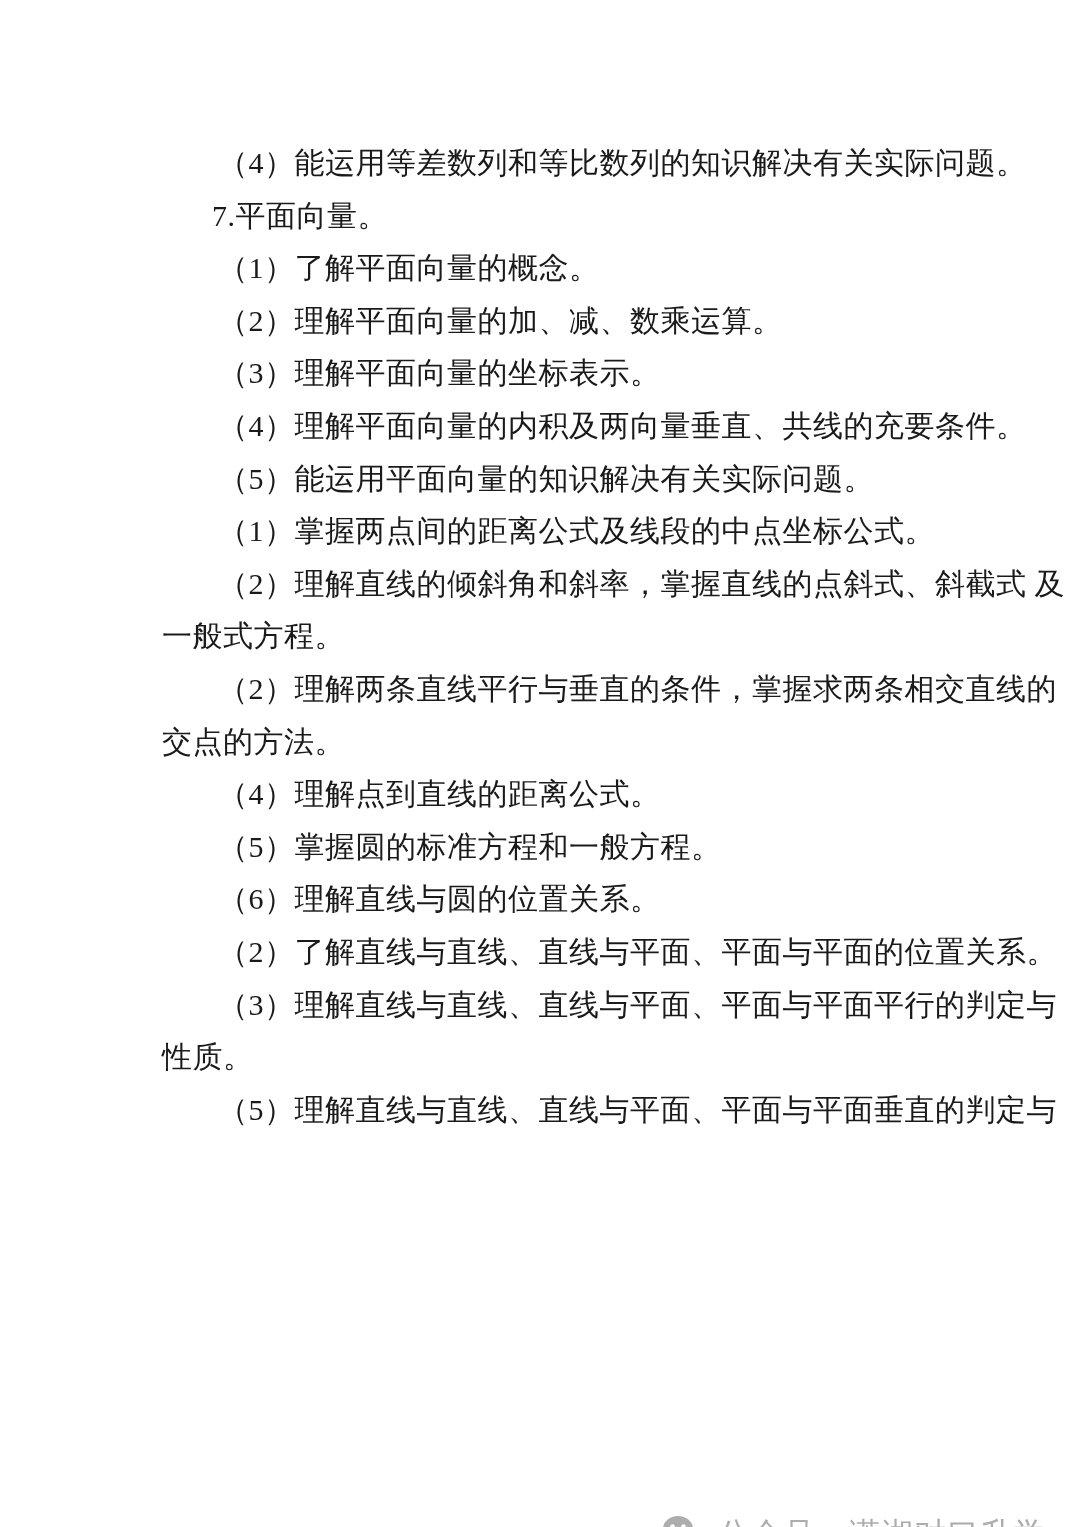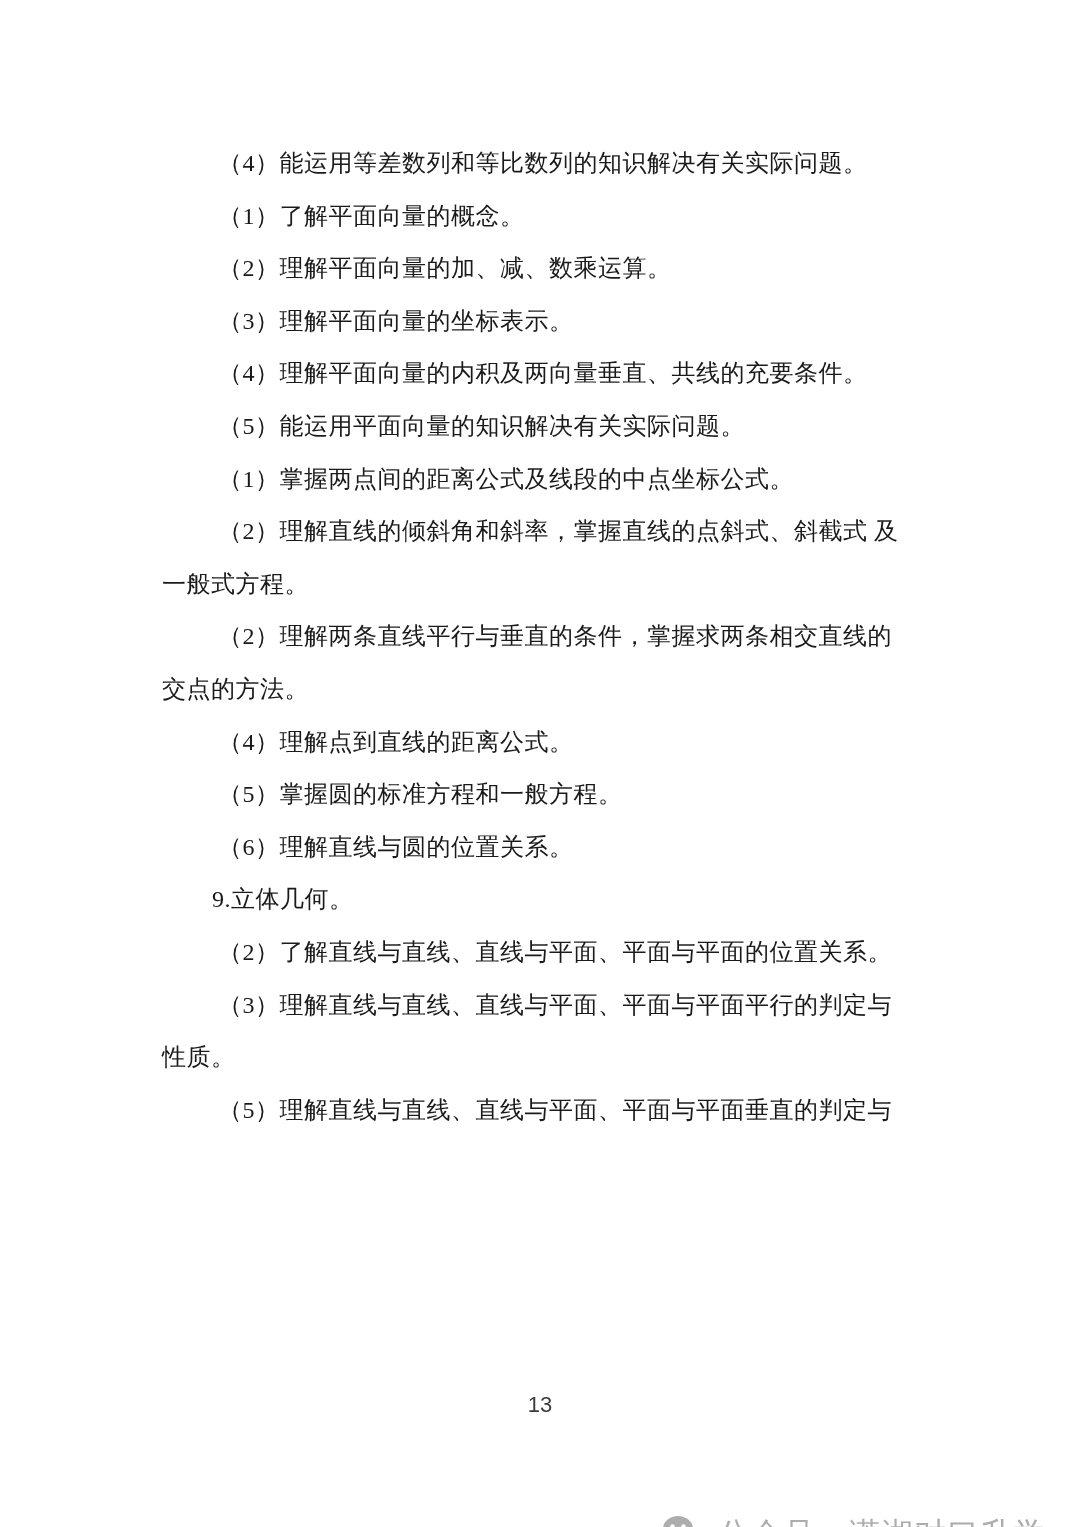--- a/index.html
+++ b/index.html
@@ -17,21 +17,21 @@
   }
   .doc-body {
     position: absolute;
     top: 137px;
     left: 162px;
     width: 762px;
   }
   .line {
     height: 52.6px;
     line-height: 52.6px;
-    font-size: 24px;
+    font-size: 30px;
     color: #1a1a1a;
     white-space: nowrap;
     letter-spacing: 0.5px;
   }
   .line.para { padding-left: 56px; }
   .line.section { padding-left: 50px; }
   .line.cont { padding-left: 0; }
   .page-number {
     position: absolute;
     top: 1392px;
@@ -59,41 +59,40 @@
   }
   .wechat-icon svg { display: block; }
 </style>
 </head>
 <body>
 
 <div class="page">
 
   <div class="doc-body" id="doc-lines">
       <div class="line para">（4）能运用等差数列和等比数列的知识解决有关实际问题。</div>
+      <div class="line section">7.平面向量。</div>
       <div class="line para">（1）了解平面向量的概念。</div>
       <div class="line para">（2）理解平面向量的加、减、数乘运算。</div>
       <div class="line para">（3）理解平面向量的坐标表示。</div>
       <div class="line para">（4）理解平面向量的内积及两向量垂直、共线的充要条件。</div>
       <div class="line para">（5）能运用平面向量的知识解决有关实际问题。</div>
       <div class="line para">（1）掌握两点间的距离公式及线段的中点坐标公式。</div>
       <div class="line para">（2）理解直线的倾斜角和斜率，掌握直线的点斜式、斜截式 及</div>
       <div class="line cont">一般式方程。</div>
       <div class="line para">（2）理解两条直线平行与垂直的条件，掌握求两条相交直线的</div>
       <div class="line cont">交点的方法。</div>
       <div class="line para">（4）理解点到直线的距离公式。</div>
       <div class="line para">（5）掌握圆的标准方程和一般方程。</div>
       <div class="line para">（6）理解直线与圆的位置关系。</div>
-      <div class="line section">9.立体几何。</div>
       <div class="line para">（2）了解直线与直线、直线与平面、平面与平面的位置关系。</div>
       <div class="line para">（3）理解直线与直线、直线与平面、平面与平面平行的判定与</div>
       <div class="line cont">性质。</div>
       <div class="line para">（5）理解直线与直线、直线与平面、平面与平面垂直的判定与</div>
     </div>
 
-  <div class="page-number">13</div>
 
   <div class="footer">
     <span class="wechat-icon">
       <svg width="44" height="40" viewBox="0 0 44 40" xmlns="http://www.w3.org/2000/svg">
         <g fill="#adadad">
           <ellipse cx="16" cy="14" rx="15" ry="13"></ellipse>
           <path d="M9 24 L5 33 L16 26 Z"></path>
         </g>
         <g>
           <circle cx="10.5" cy="11.5" r="2.3" fill="#ffffff"></circle>

